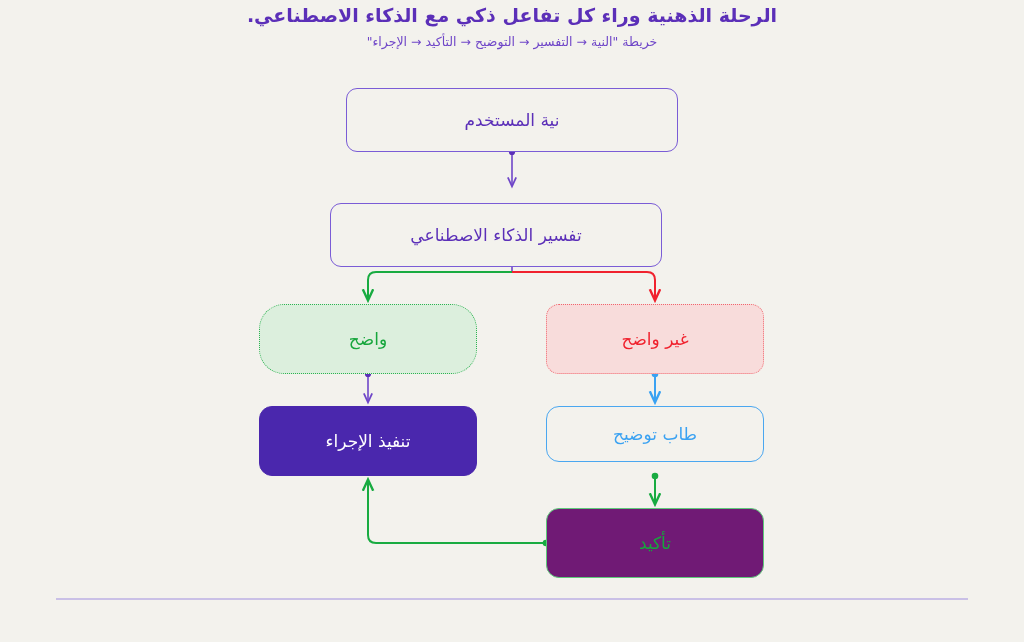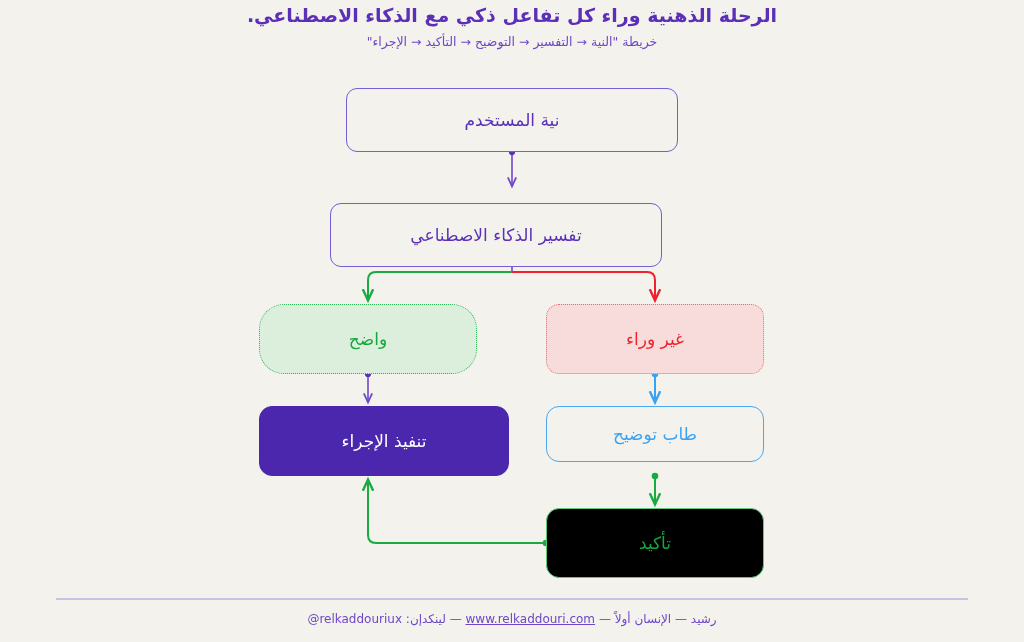--- a/index.html
+++ b/index.html
@@ -48,33 +48,33 @@
     left:259px;top:304px;width:218px;height:70px;
     border:1.6px dotted #2eb352;border-radius:25px;
     background:#dcefdd;color:#16a63c;
   }
   .n-unclear{
     left:546px;top:304px;width:218px;height:70px;
     border:1.6px dotted #f0666e;border-radius:13px;
     background:#f8dcdb;color:#f0222e;
   }
   .n-action{
-    left:259px;top:406px;width:250px;height:70px;
+    left:259px;top:406px;width:218px;height:70px;
     border:1.6px solid #4a27ad;border-radius:13px;
     background:#4a27ad;color:#ffffff;
   }
   .n-clarify{
     left:546px;top:406px;width:218px;height:56px;
     border:1.6px solid #4aa7f0;border-radius:13px;
     background:#f3f2ed;color:#3aa2f2;
   }
   .n-confirm{
     left:546px;top:508px;width:218px;height:70px;
     border:1.6px solid #5ec97a;border-radius:13px;
-    background:#000000;color:#16a63c;
+    background:#701a75;color:#16a63c;
   }
 
   
   .divider{
     position:absolute;left:56px;top:598px;width:912px;height:2px;
     background:#c9c0e6;
   }
   .footer{
     position:absolute;left:0;top:612px;width:1024px;text-align:center;
     font-size:12px;color:#6f46c8;direction:rtl;
@@ -144,31 +144,23 @@
       <circle cx="546" cy="543" r="3.3" fill="#18ab41"></circle>
     </g>
   </svg>
 
   <div class="node n-intent">نية المستخدم</div>
 
   <div class="node n-interpret">تفسير الذكاء الاصطناعي</div>
 
   <div class="node n-clear">واضح</div>
 
-  <div class="node n-unclear">غير وراء</div>
+  <div class="node n-unclear">غير واضح</div>
 
   <div class="node n-action">تنفيذ الإجراء</div>
 
   <div class="node n-clarify">طاب توضيح</div>
 
   <div class="node n-confirm">تأكيد</div>
 
   <div class="divider"></div>
-  <div class="footer">
-    <span class="seg">رشيد — الإنسان أولاً</span>
-    <span class="seg">—</span>
-    <a class="lnk" href="#">www.relkaddouri.com</a>
-    <span class="seg">—</span>
-    <span class="seg">لينكدإن:</span>
-    <span class="lnk">@relkaddouriux</span>
-  </div>
 
 </div>
 
 </body></html>

